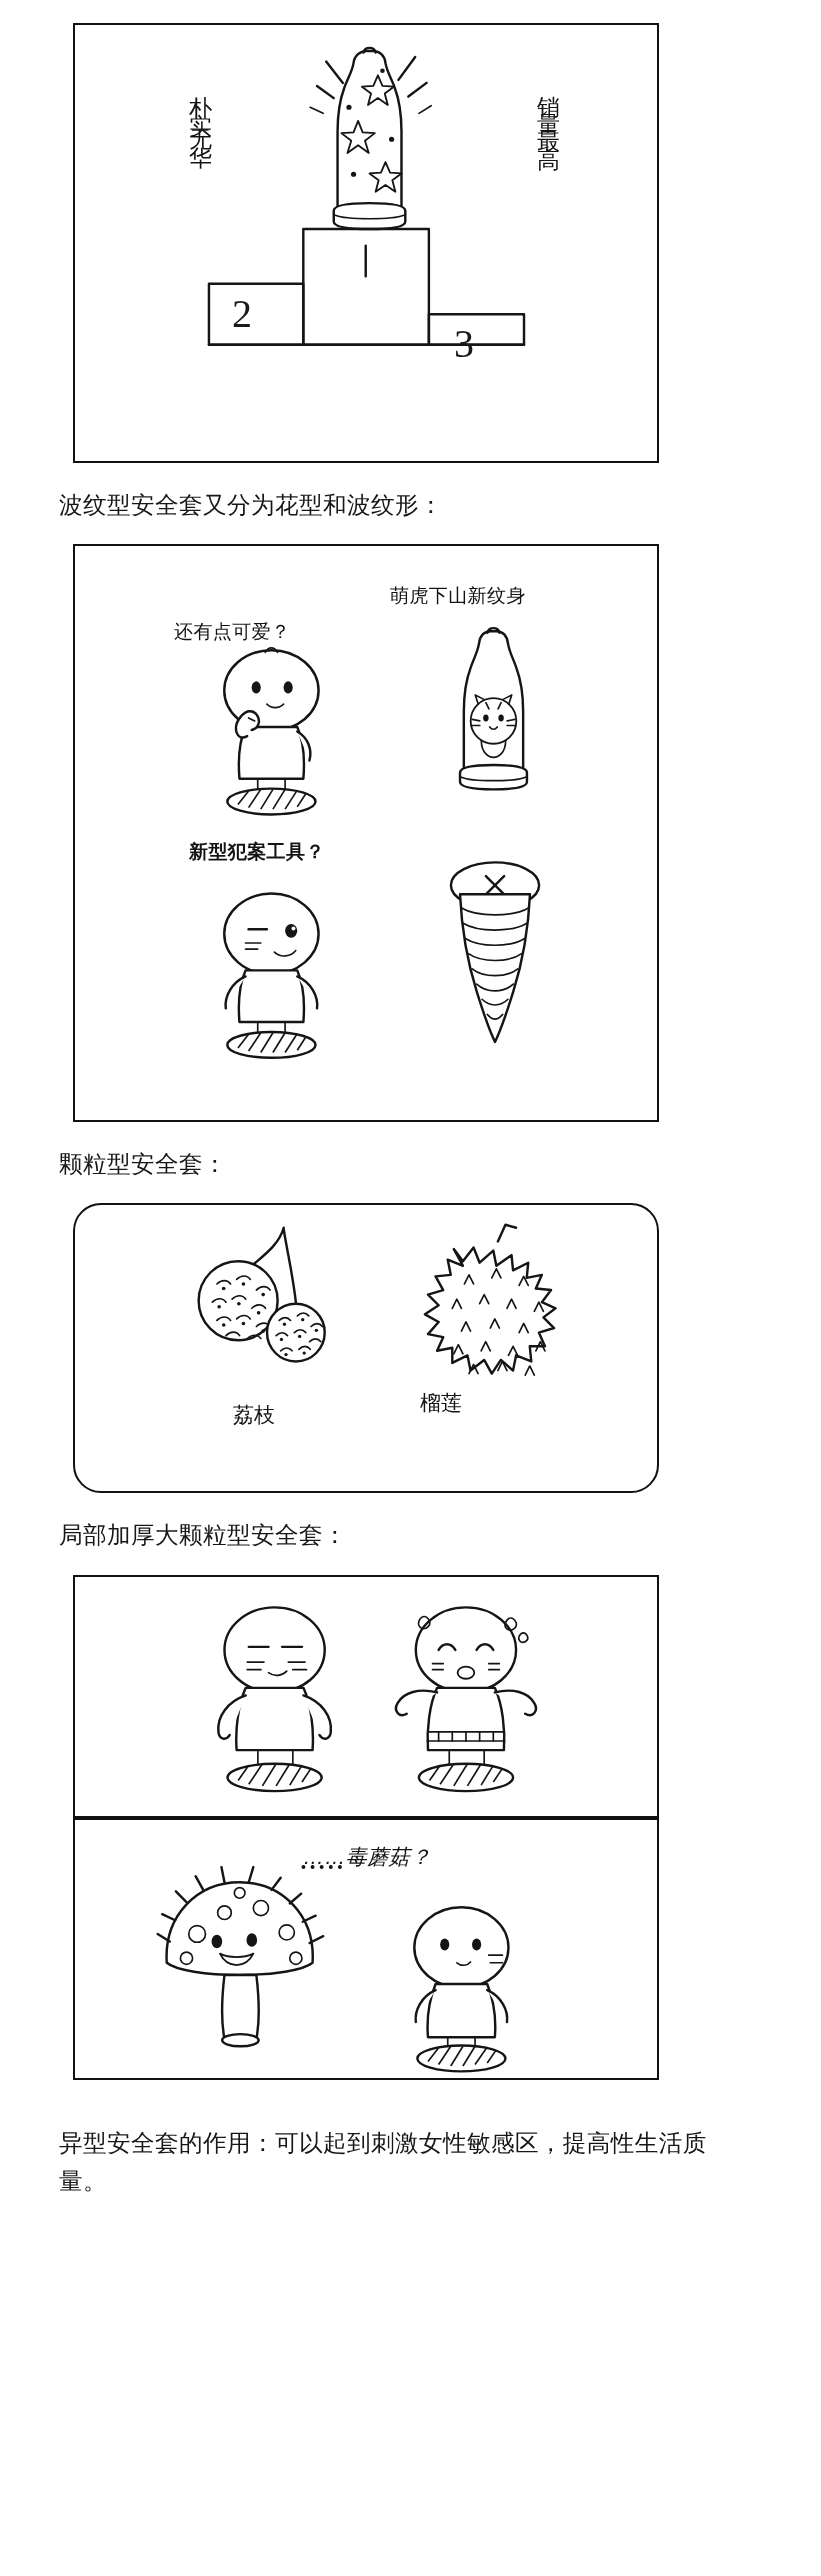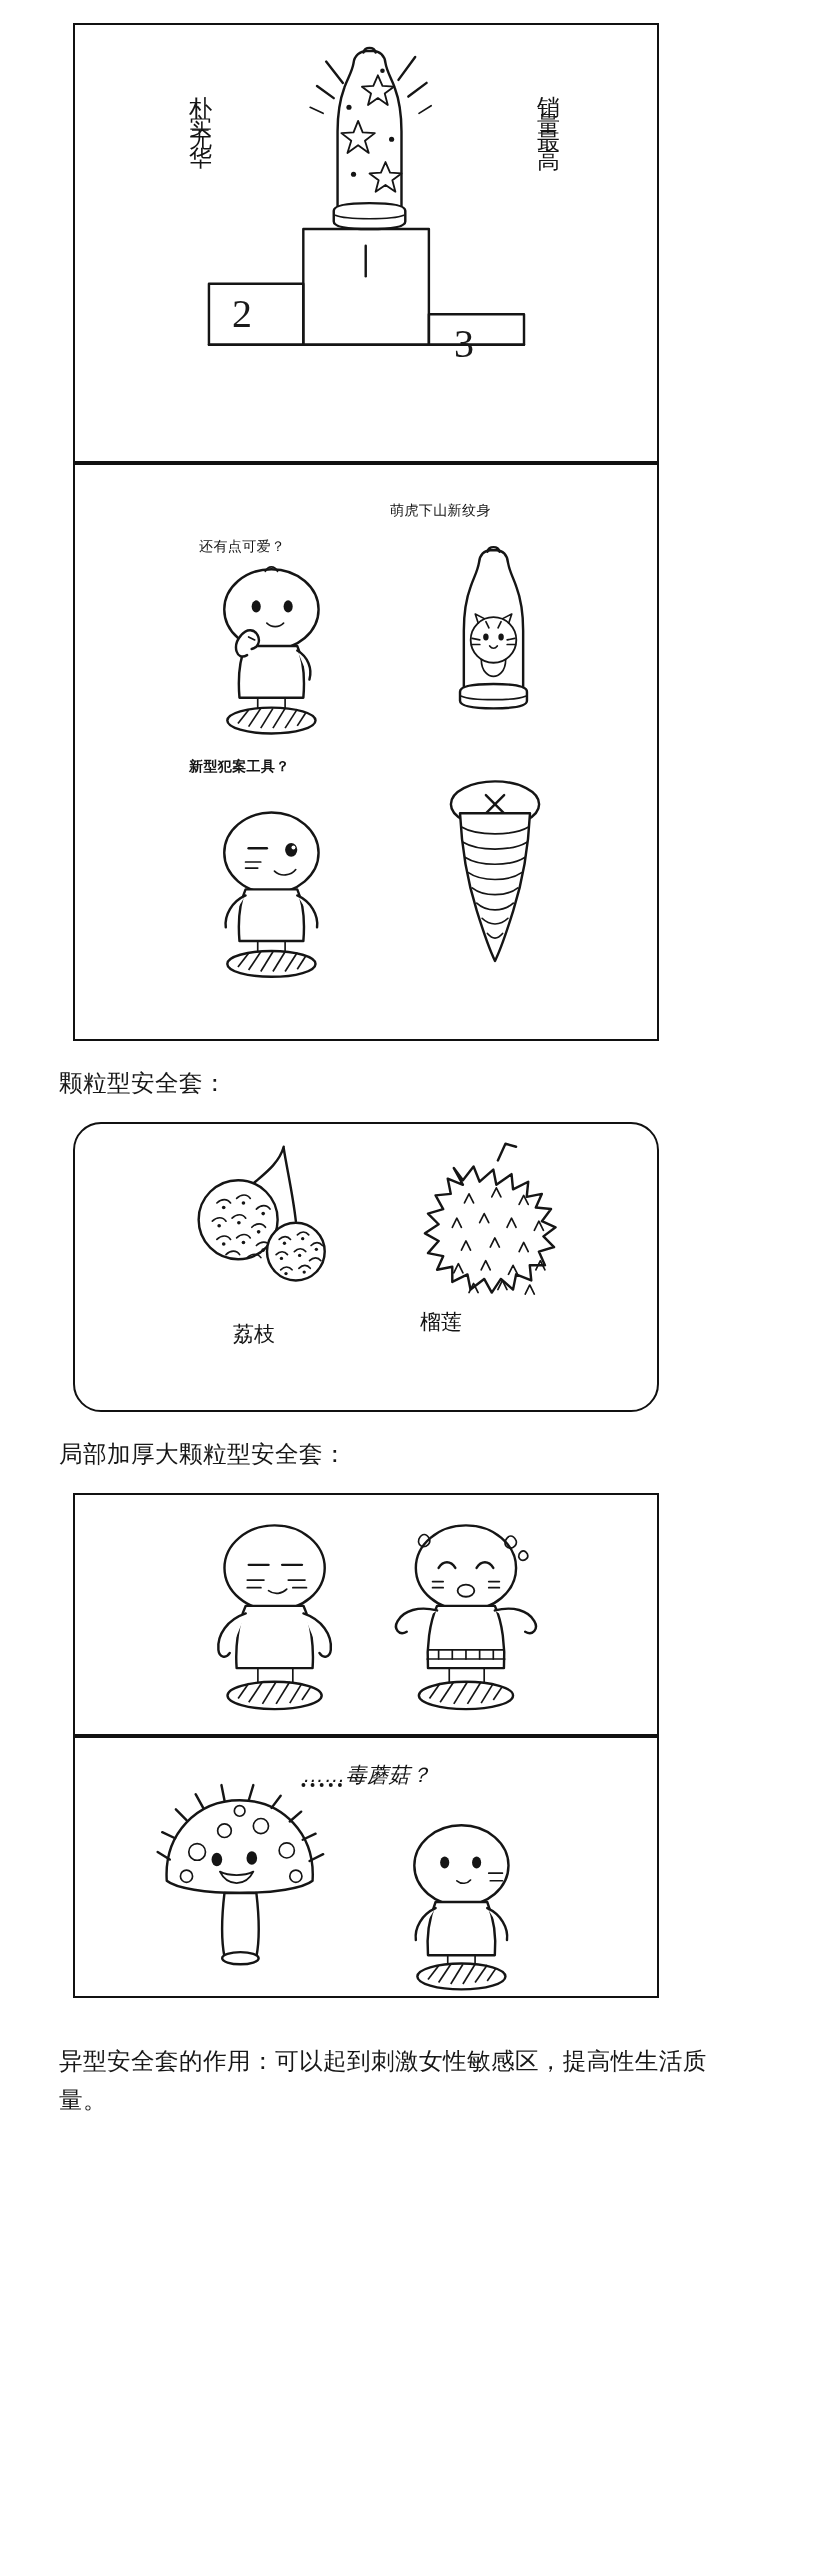--- a/index.html
+++ b/index.html
@@ -55,21 +55,21 @@
     text-orientation: upright;
     font-size: 23px;
     letter-spacing: 16.7px;
     color: #141414;
     line-height: 1;
   }
 
   
   .plabel {
     position: absolute;
-    font-size: 14px;
+    font-size: 19px;
     color: #141414;
     white-space: nowrap;
     letter-spacing: 0.4px;
   }
   .plabel.big { font-size: 21px; font-style: italic; }
 
   .fruitlabel {
     position: absolute;
     font-size: 21px;
     color: #141414;
@@ -142,24 +142,27 @@
 
       <path class="ink" d="M 176 420 L 590 420"></path>
 
       <path class="ink" d="M 382 290 L 382 330"></path>
     </svg>
 
     <div class="podium-num" style="left:157px; top:265px;">2</div>
     <div class="podium-num" style="left:379px; top:295px;">3</div>
   </div>
 
+  <div class="cap-block">
+    <p class="caption">波纹型安全套又分为花型和波纹形：</p>
+  </div>
 
   <div class="panel p2">
 
-    <div class="plabel" style="left:99px; top:73px;margin-left:25px;">还有点可爱？</div>
+    <div class="plabel" style="left:99px; top:73px;">还有点可爱？</div>
 
     <div class="plabel" style="left:315px; top:37px;">萌虎下山新纹身</div>
 
     <div class="plabel" style="left:114px; top:293px;font-weight:bold;">新型犯案工具？</div>
 
     <svg width="586" height="578" viewBox="0 0 770 760">
 
       <ellipse class="ink-w" cx="258" cy="190" rx="62" ry="53"></ellipse>
 
       <ellipse class="ink-fill" cx="238" cy="186" rx="6" ry="8"></ellipse>

